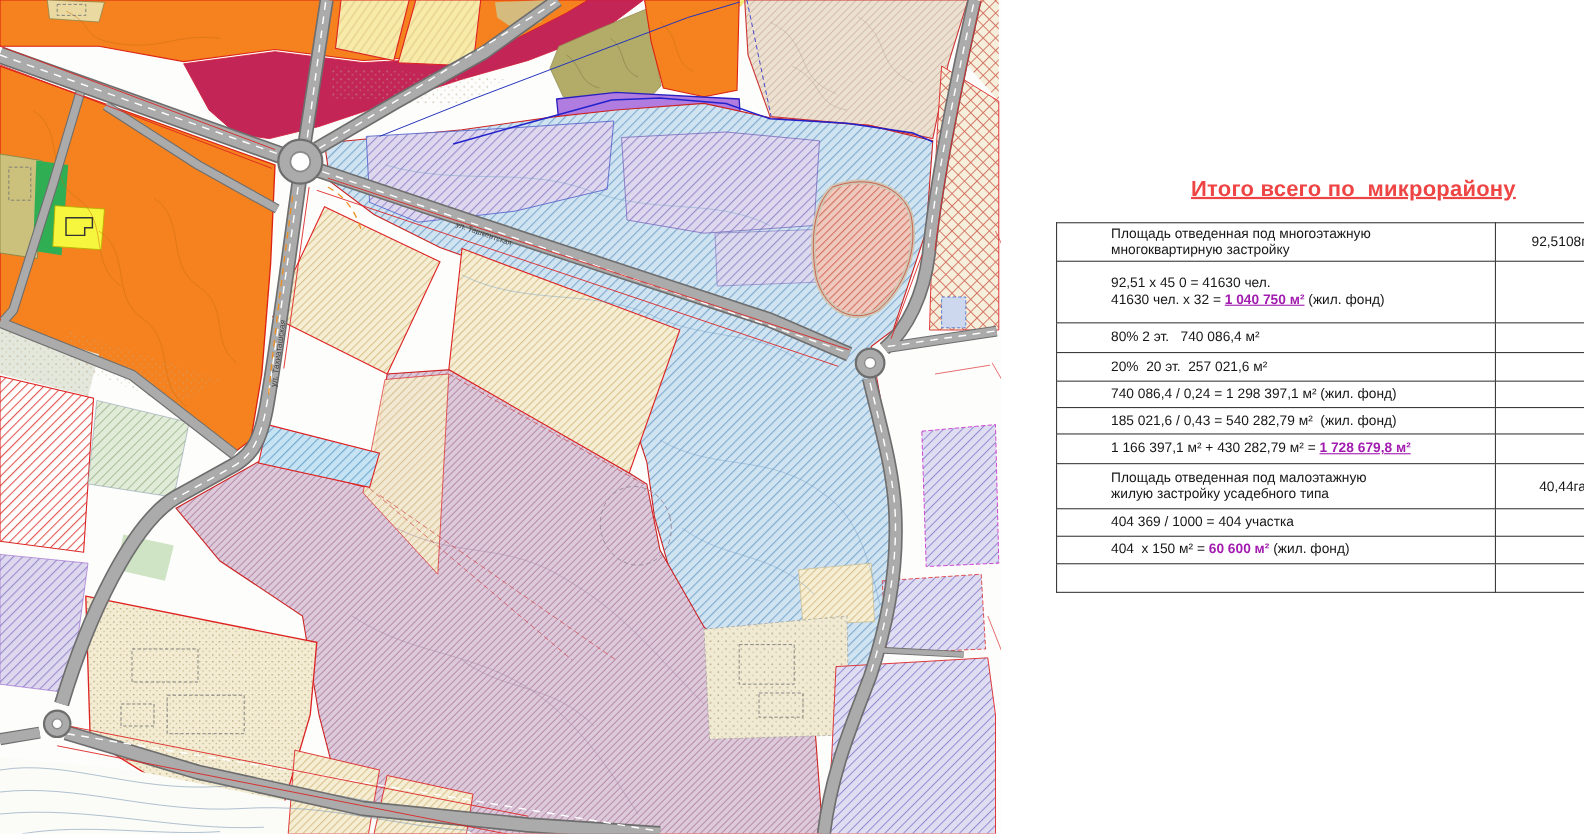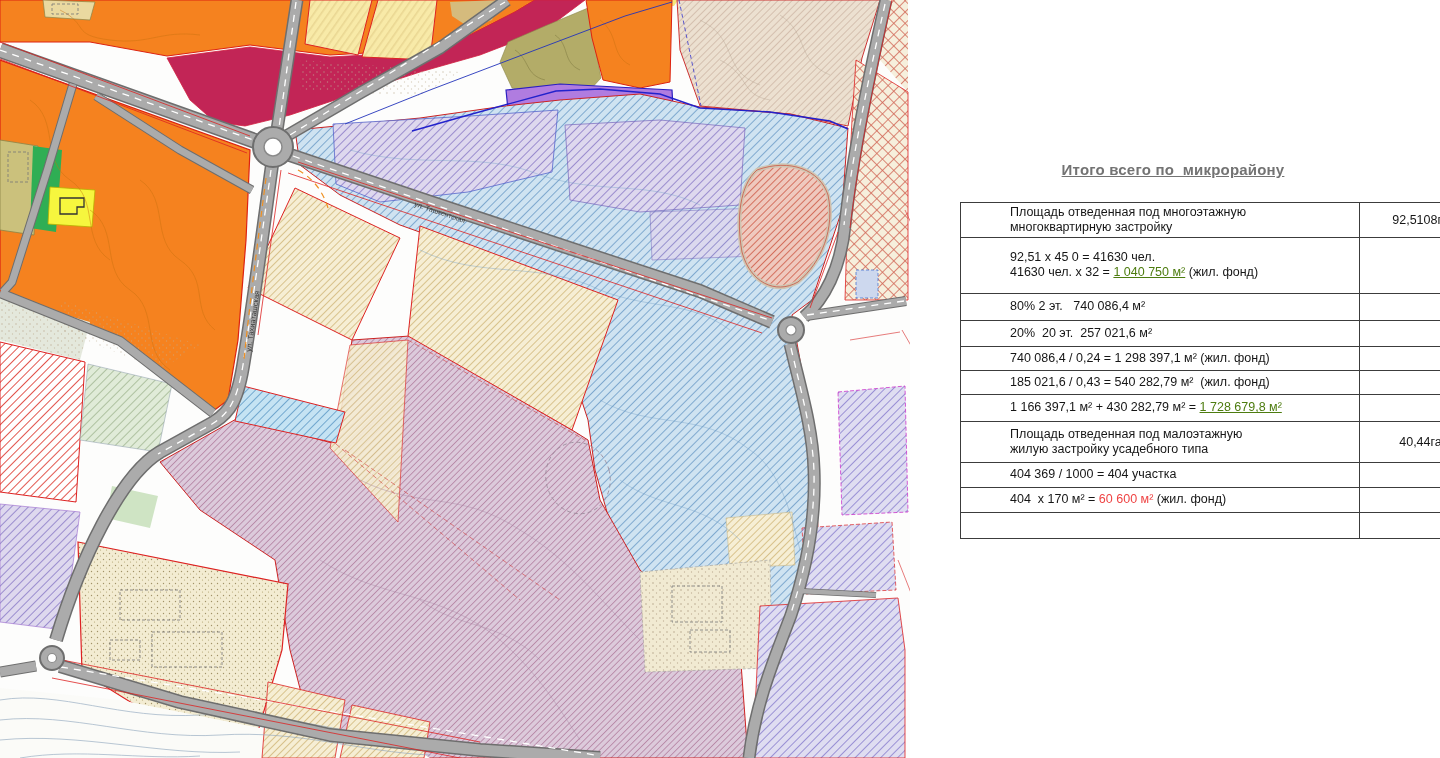--- a/index.html
+++ b/index.html
@@ -1,29 +1,29 @@
 <!DOCTYPE html>
 <html><head>
 <meta charset="utf-8">
 <style>
   html,body{margin:0;padding:0;background:#ffffff;}
   .stage{position:relative;width:1440px;height:758px;overflow:hidden;background:#ffffff;
          font-family:"Liberation Sans", sans-serif;}
   .map-wrap{position:absolute;left:0;top:0;width:910px;height:758px;}
-  .panel-title{position:absolute;left:968px;top:161px;width:410px;text-align:center;
-               font-size:15px;font-weight:bold;text-decoration:underline;color:#737373;
+  .panel-title{position:absolute;left:968px;top:161px;width:410px;text-align:right;
+               font-size:20px;font-weight:bold;text-decoration:underline;color:#ef4444;
                letter-spacing:.2px;white-space:pre;}
   table.totals{position:absolute;left:960px;top:202px;width:462px;border-collapse:collapse;
                table-layout:fixed;font-size:12.5px;color:#161616;}
   table.totals td{border:1px solid #3c3c3c;overflow:hidden;}
   td.c1{width:345px;padding:2px 4px 2px 49px;vertical-align:middle;line-height:1.18;}
   td.c1 span{white-space:pre-wrap;text-align:center;}
   td.c2{width:117px;text-align:center;vertical-align:middle;padding:2px;}
-  .red{color:#4d7c0f;font-weight:normal;text-decoration:underline;}
-  .blue{color:#ef4444;font-weight:normal;}
+  .red{color:#a21caf;font-weight:bold;text-decoration:underline;}
+  .blue{color:#a21caf;font-weight:bold;}
   svg text.street{font-family:"Liberation Sans",sans-serif;fill:#333;opacity:.9;}
 </style>
 </head>
 <body>
 
 <div class="stage">
 
   <div class="map-wrap">
   <svg viewBox="0 0 910 758" width="910" height="758" xmlns="http://www.w3.org/2000/svg">
     <defs>
@@ -341,21 +341,21 @@
         <tr style="height: 41px;">
           <td class="c1"><span>Площадь отведенная под малоэтажную
 жилую застройку усадебного типа</span></td>
           <td class="c2">40,44га</td>
         </tr>
         <tr style="height: 25px;">
           <td class="c1"><span>404 369 / 1000 = 404 участка</span></td>
           <td class="c2"></td>
         </tr>
         <tr style="height: 25px;">
-          <td class="c1"><span>404  x 170 м² = </span><span class="blue">60 600 м²</span><span> (жил. фонд)</span></td>
+          <td class="c1"><span>404  x 150 м² = </span><span class="blue">60 600 м²</span><span> (жил. фонд)</span></td>
           <td class="c2"></td>
         </tr>
         <tr style="height: 26px;">
           <td class="c1"><span></span></td>
           <td class="c2"></td>
         </tr>
       </tbody>
   </table>
 
 </div>

